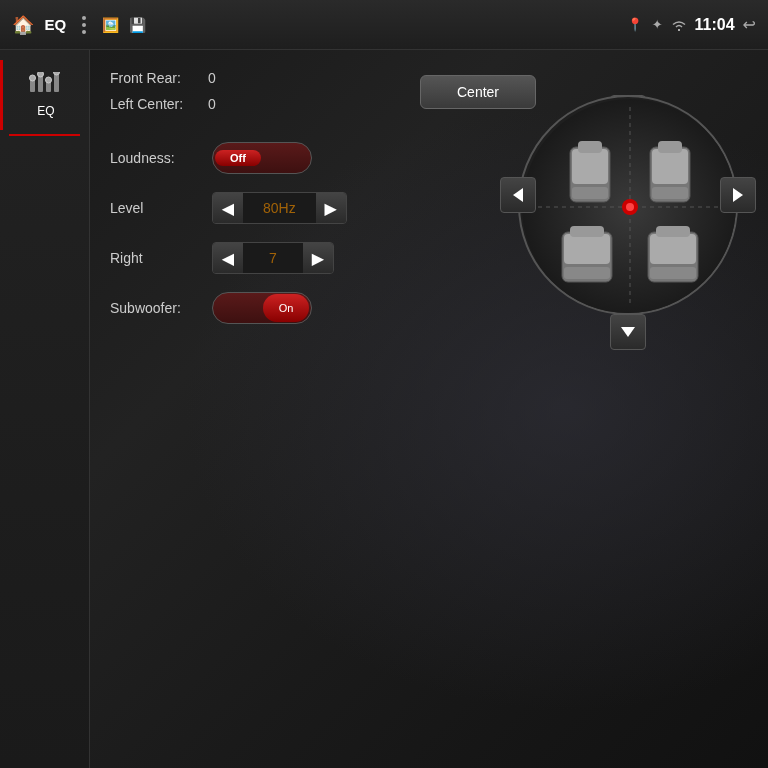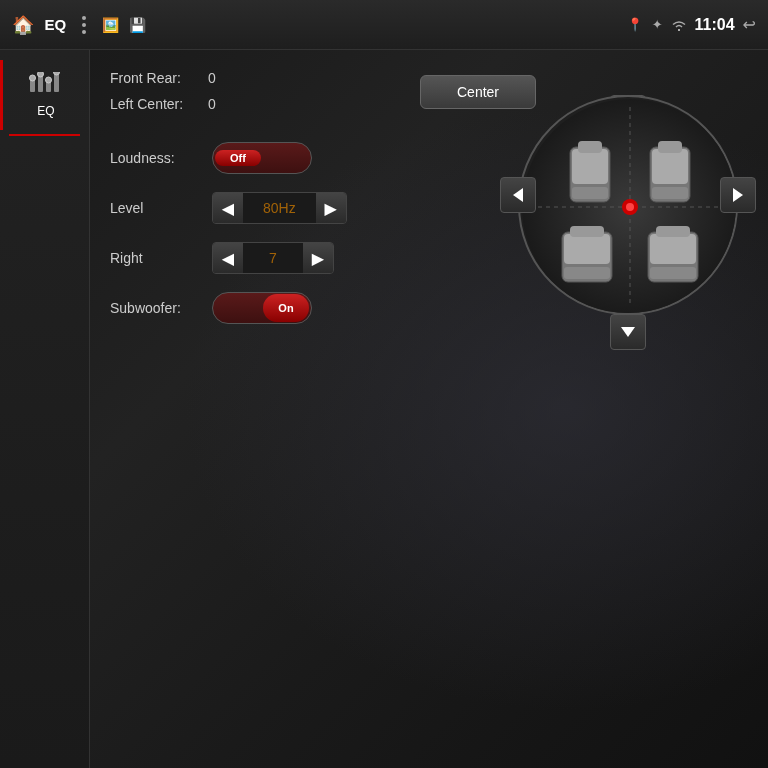--- a/index.html
+++ b/index.html
@@ -236,21 +236,21 @@
       height: 28px;
       background: linear-gradient(180deg, #cc2222 0%, #880000 100%);
       border-radius: 14px;
       position: absolute;
       right: 2px;
       display: flex;
       align-items: center;
       justify-content: center;
       color: #fff;
       font-size: 11px;
-      font-weight: bold;
+      font-weight: normal;
     }
 
     
     .stepper {
       display: flex;
       align-items: center;
       gap: 0;
       background: #222;
       border-radius: 4px;
       overflow: hidden;

